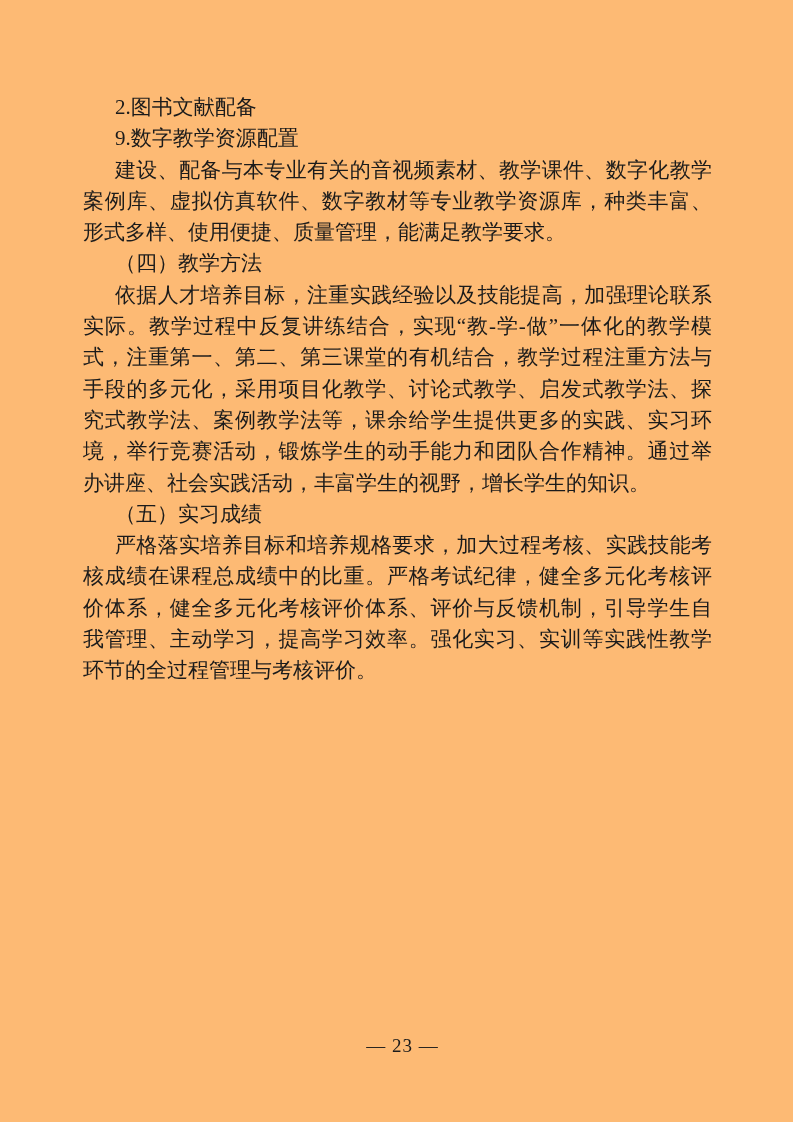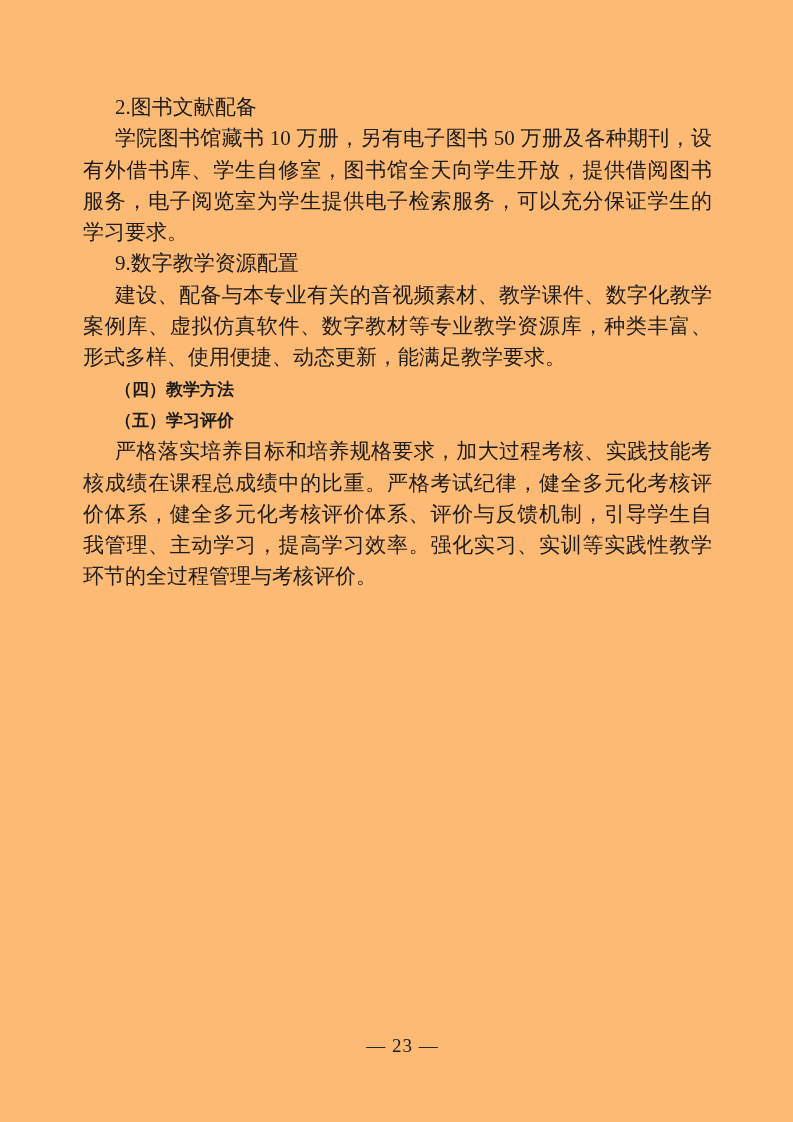--- a/index.html
+++ b/index.html
@@ -28,22 +28,22 @@
   }
   .para {
     margin: 0;
     padding: 0;
     text-indent: 32px;
   }
   .heading {
     margin: 0;
     padding: 0;
     text-indent: 32px;
-    font-size: 17px;
-    font-weight: bold;
+    font-size: 21px;
+    font-weight: normal;
     line-height: 31.3px;
     text-align: left;
   }
   .footer {
     position: absolute;
     left: 0;
     top: 1033px;
     width: 100%;
     text-align: center;
     font-size: 19px;
@@ -51,21 +51,21 @@
     color: #1b1b1b;
     letter-spacing: 1px;
   }
 </style>
 </head>
 <body>
 
 <div class="page">
   <div class="doc-body">
     <p class="para">2.图书文献配备</p>
-    <p class="para">学院图书馆藏书 10 万册，另有电子图书 50 万册及各种期刊，设有外借书库、学生自修室，图书馆全天向学生开放，提供借阅图书服务，电子阅览室为学生提供电子检索服务，可以充分保证学生的学习要求。</p>
     <p class="para">9.数字教学资源配置</p>
-    <p class="para">建设、配备与本专业有关的音视频素材、教学课件、数字化教学案例库、虚拟仿真软件、数字教材等专业教学资源库，种类丰富、形式多样、使用便捷、动态更新，能满足教学要求。</p>
+    <p class="para">建设、配备与本专业有关的音视频素材、教学课件、数字化教学案例库、虚拟仿真软件、数字教材等专业教学资源库，种类丰富、形式多样、使用便捷、质量管理，能满足教学要求。</p>
     <h3 class="heading">（四）教学方法</h3>
-    <h3 class="heading">（五）学习评价</h3>
+    <p class="para">依据人才培养目标，注重实践经验以及技能提高，加强理论联系实际。教学过程中反复讲练结合，实现“教-学-做”一体化的教学模式，注重第一、第二、第三课堂的有机结合，教学过程注重方法与手段的多元化，采用项目化教学、讨论式教学、启发式教学法、探究式教学法、案例教学法等，课余给学生提供更多的实践、实习环境，举行竞赛活动，锻炼学生的动手能力和团队合作精神。通过举办讲座、社会实践活动，丰富学生的视野，增长学生的知识。</p>
+    <h3 class="heading">（五）实习成绩</h3>
     <p class="para">严格落实培养目标和培养规格要求，加大过程考核、实践技能考核成绩在课程总成绩中的比重。严格考试纪律，健全多元化考核评价体系，健全多元化考核评价体系、评价与反馈机制，引导学生自我管理、主动学习，提高学习效率。强化实习、实训等实践性教学环节的全过程管理与考核评价。</p>
   </div>
   <div class="footer">— 23 —</div>
 </div>
 
 </body></html>

